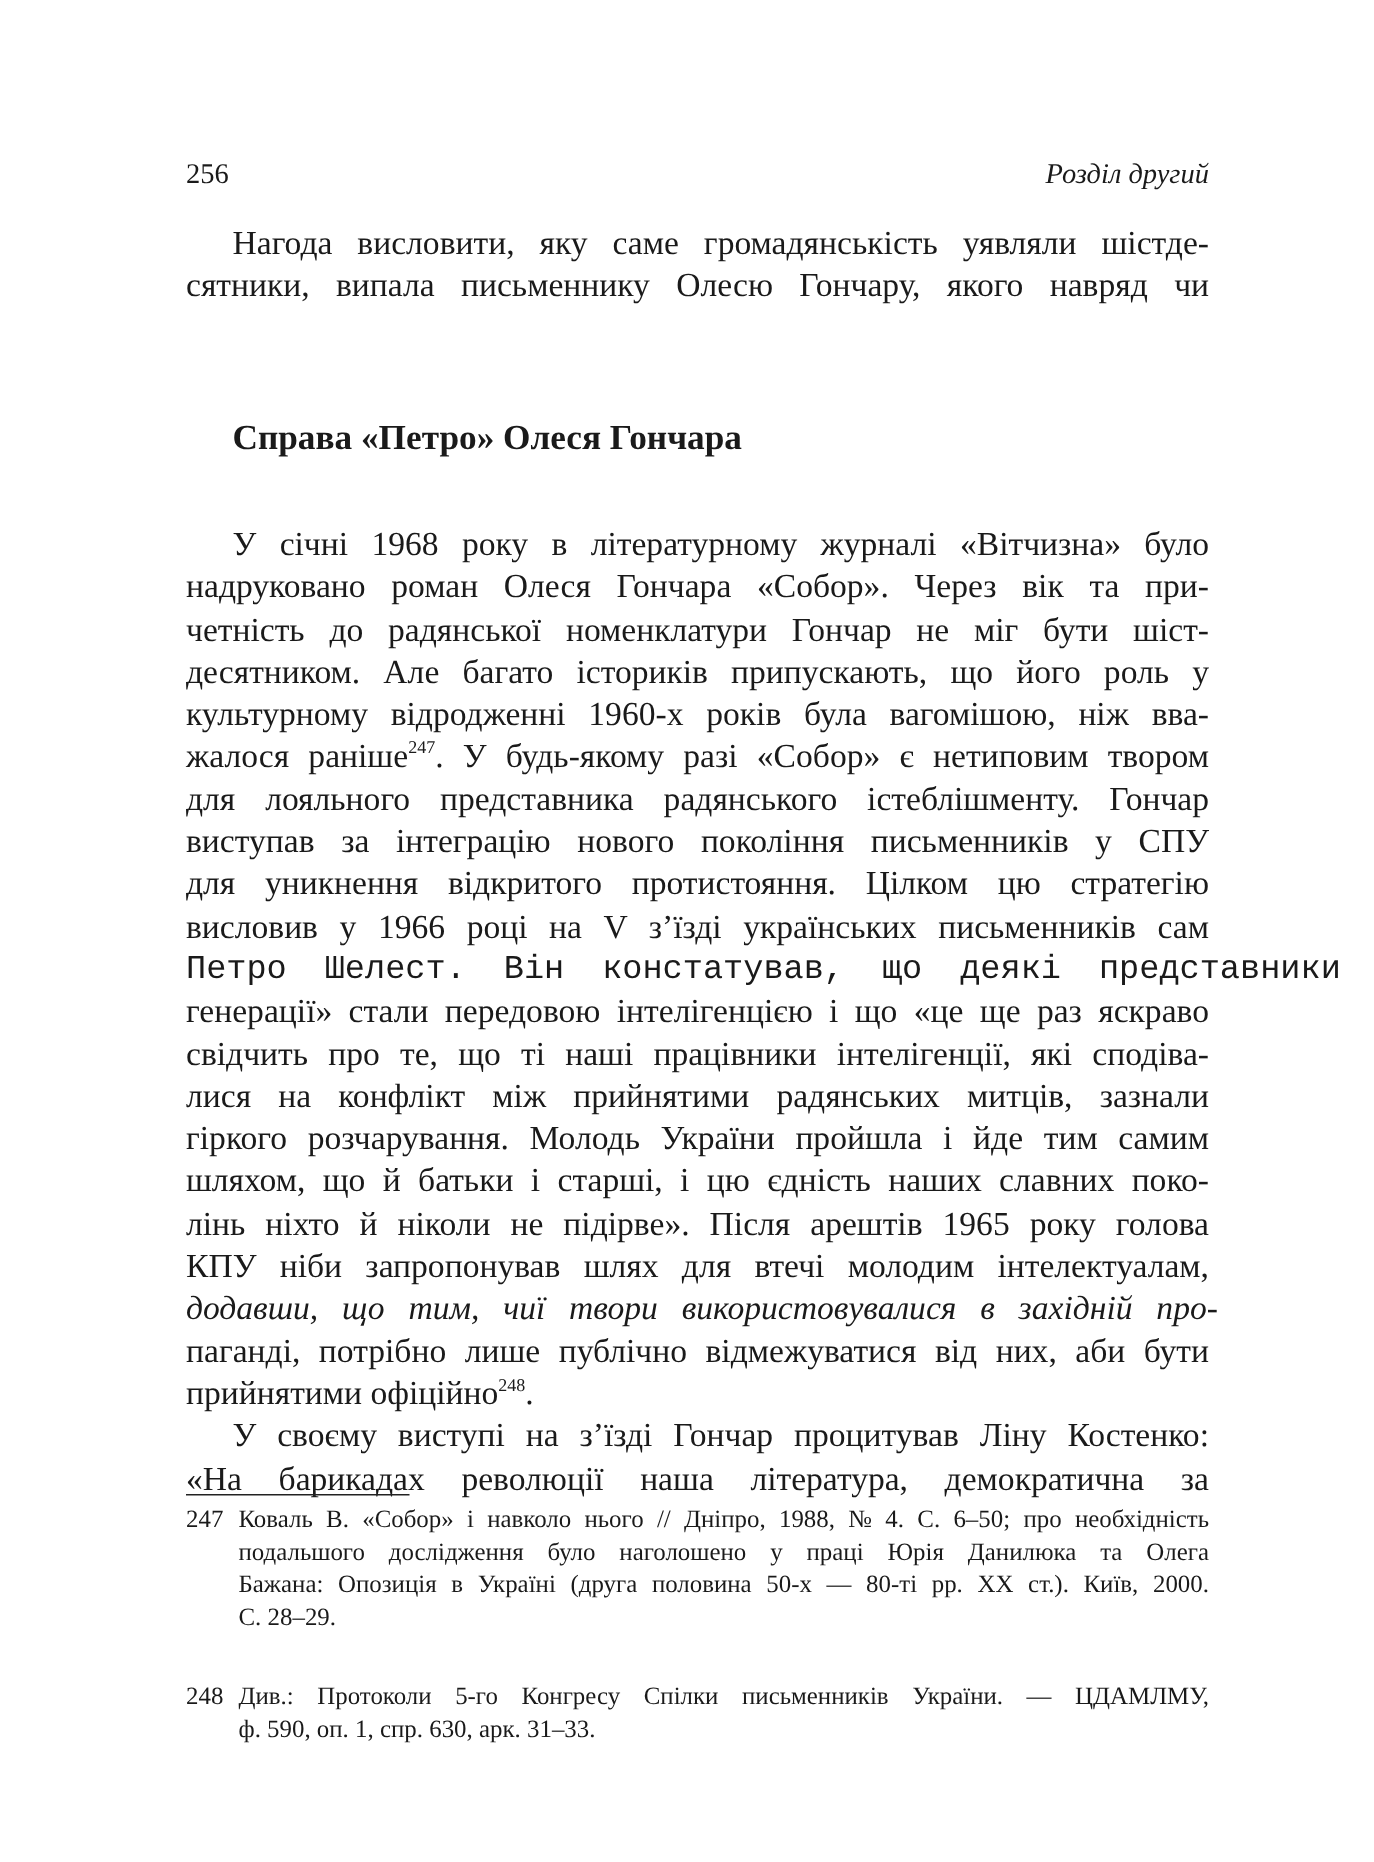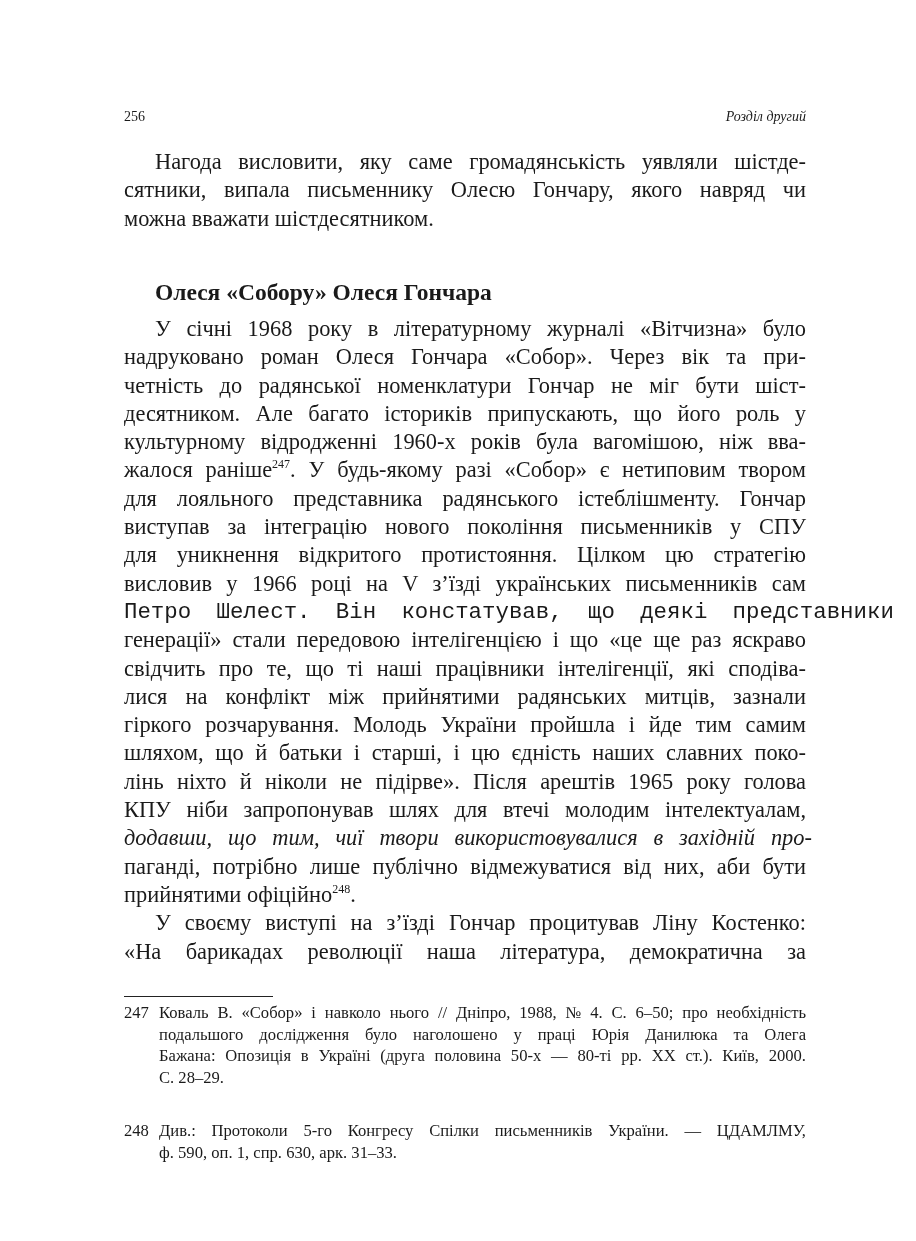--- a/index.html
+++ b/index.html
@@ -1,20 +1,20 @@
 <!DOCTYPE html>
 <html><head>
 <meta charset="utf-8">
 <style>
   html, body { margin: 0; padding: 0; background: #ffffff; }
   body { width: 916px; height: 1241px; position: relative; overflow: hidden;
          font-family: "Liberation Serif", "DejaVu Serif", serif; color: #1a1a1a; }
   .page { position: absolute; left: 124px; top: 0; width: 682px; }
   .running-head { position: absolute; top: 104px; left: 0; width: 682px; height: 26px;
-                  font-size: 14px; line-height: 26px; }
+                  font-size: 19px; line-height: 26px; }
   .page-number { position: absolute; left: 0; top: 0; }
   .chapter-title { position: absolute; right: 0; top: 0; font-style: italic; }
   .body-text { position: absolute; left: 0; width: 682px; font-size: 22.4px; line-height: 28.3px;
                text-align: justify; hyphens: manual; }
   .intro { top: 148px; }
   .section-heading { position: absolute; left: 31px; top: 276px; margin: 0;
                      font-size: 23.5px; font-weight: bold; line-height: 32px; }
   .main { top: 315px; }
   .line { display: block; text-align: justify; text-align-last: justify; white-space: nowrap; }
   .line.last { text-align-last: left; }
@@ -33,27 +33,26 @@
 <div class="page">
 
   <div class="running-head">
     <span class="page-number">256</span>
     <span class="chapter-title">Розділ другий</span>
   </div>
 
   <div class="body-text intro">
     <span class="line indent" style="display: block; white-space: nowrap; word-spacing: 11.0365px;">Нагода висловити, яку саме громадянськість уявляли шістде-</span>
     <span class="line" style="display: block; white-space: nowrap; word-spacing: 11.9531px;">сятники, випала письменнику Олесю Гончару, якого навряд чи</span>
-    <span class="line last">можна вважати шістдесятником.</span>
   </div>
 
-  <h2 class="section-heading">Олеся «Собору» Олеся Гончара</h2>
+  <h2 class="section-heading">Справа «Петро» Олеся Гончара</h2>
 
   <div class="body-text main">
-    <span class="line indent" style="display: block; white-space: nowrap; word-spacing: 9.9668px;">У січні 1968 року в літературному журналі «Вітчизна» було</span>
+    <span class="line indent" style="display: block; white-space: nowrap; word-spacing: 9.9668px; margin-top: 34px;">У січні 1968 року в літературному журналі «Вітчизна» було</span>
     <span class="line" style="display: block; white-space: nowrap; word-spacing: 11.5098px;">надруковано роман Олеся Гончара «Собор». Через вік та при-</span>
     <span class="line" style="display: block; white-space: nowrap; word-spacing: 10.8867px;">четність до радянської номенклатури Гончар не міг бути шіст-</span>
     <span class="line" style="display: block; white-space: nowrap; word-spacing: 9.83008px;">десятником. Але багато істориків припускають, що його роль у</span>
     <span class="line" style="display: block; white-space: nowrap; word-spacing: 9.55134px;">культурному відродженні 1960-х років була вагомішою, ніж вва-</span>
     <span class="line" style="display: block; white-space: nowrap; word-spacing: 7.20898px;"><span>жалося раніше</span><sup class="fn">247</sup><span>. У будь-якому разі «Собор» є нетиповим твором</span></span>
     <span class="line" style="display: block; white-space: nowrap; word-spacing: 14.3219px;">для лояльного представника радянського істеблішменту. Гончар</span>
     <span class="line" style="display: block; white-space: nowrap; word-spacing: 12.1562px;">виступав за інтеграцію нового покоління письменників у СПУ</span>
     <span class="line" style="display: block; white-space: nowrap; word-spacing: 14.1693px;">для уникнення відкритого протистояння. Цілком цю стратегію</span>
     <span class="line" style="display: block; white-space: nowrap; word-spacing: 8.77951px;">висловив у 1966 році на V з’їзді українських письменників сам</span>
     <span class="line" style="display: block; white-space: nowrap; word-spacing: 11.8594px; font-family: Liberation Mono, monospace;">Петро Шелест. Він констатував, що деякі представники «нової</span>

